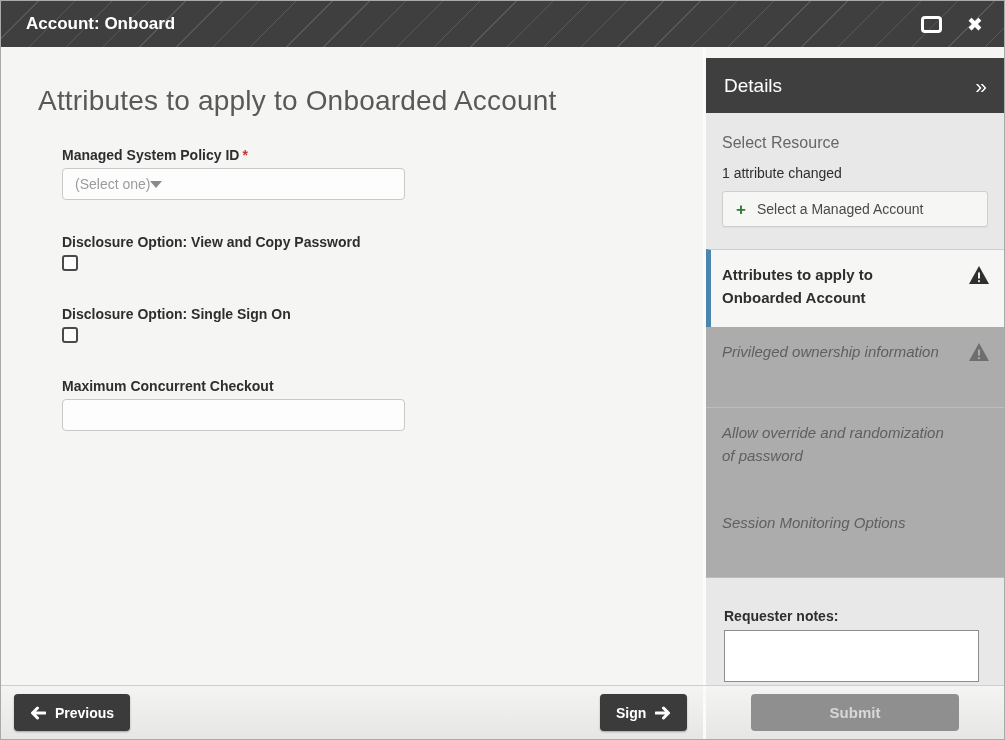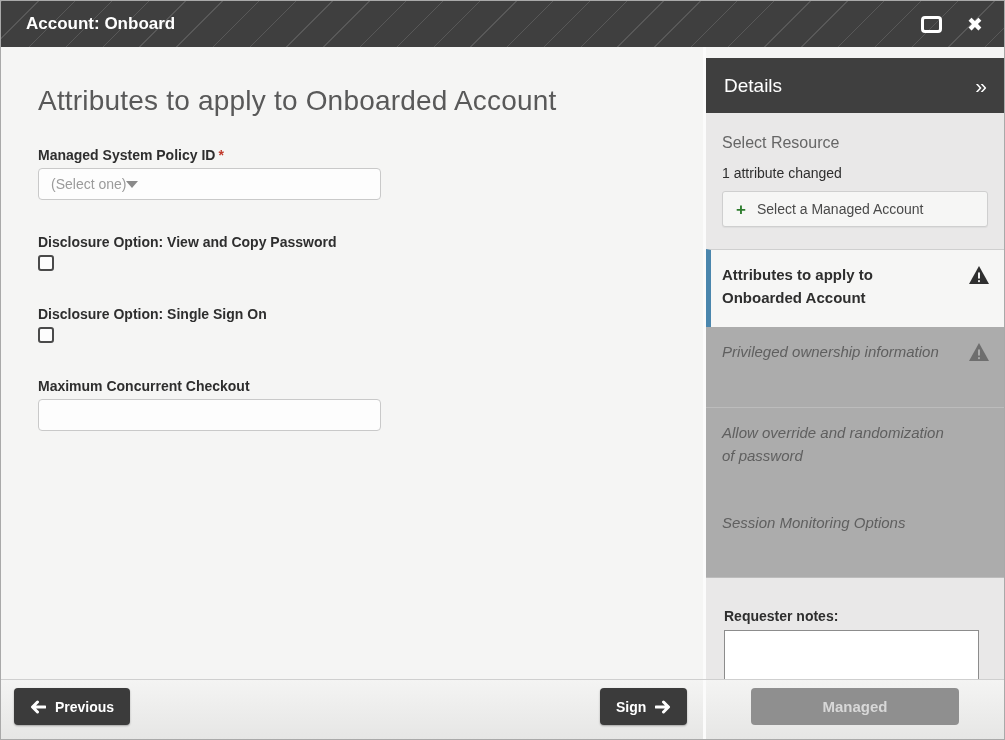--- a/index.html
+++ b/index.html
@@ -26,21 +26,21 @@
   .maximize-glyph { display:block; width:21px; height:17px; border:3px solid #fff; border-radius:4px; }
   .close-btn { right:12px; width:34px; color:#fff; font-size:19px; font-weight:bold; }
 
   
   .main {
     position:absolute; top:46px; left:0; width:702px; bottom:54px;
     background:#f5f5f4; padding:38px 37px 0 37px;
   }
   .page-title { font-size:28px; font-weight:400; color:#595959; letter-spacing:.2px; }
 
-  .field { margin-top:0; }
+  .field { margin-top:0;margin-left:24px; }
   .field-label { font-size:14px; font-weight:700; color:#2e2e2e; }
   .req { color:#c0392b; margin-left:3px; }
 
   .policy-field { margin-top:30px; }
   .select-box {
     margin-top:5px; width:343px; height:32px; background:#fdfdfd;
     border:1px solid #c9c9c9; border-radius:4px;
     display:flex; align-items:center; 
     padding:0 12px; cursor:pointer;
   }
@@ -113,21 +113,21 @@
   .requester { padding:30px 16px 0 18px; }
   .requester-label { font-size:14px; font-weight:700; color:#2e2e2e; }
   .requester-textarea {
     margin-top:6px; width:255px; height:52px; background:#fff;
     border:1px solid #8c8c8c; resize:none; outline:none;
     font-family:inherit; font-size:13px; color:#333; padding:4px 6px;
   }
 
   
   .footer {
-    position:absolute; left:0; right:0; bottom:0; height:60px;
+    position:absolute; left:0; right:0; bottom:0; height:54px;
     background:linear-gradient(#f4f4f3,#e6e6e5); border-top:1px solid #cfcfcf;
   }
   .footer-divider { position:absolute; left:702px; top:0; bottom:0; width:3px; background:#fbfbfb; }
   .nav-btn {
     position:absolute; top:8px; height:37px; background:#3b3b3b; border:none;
     border-radius:4px; color:#fff; font-family:inherit; font-size:14px; font-weight:700;
     display:flex; align-items:center; gap:9px; padding:0 16px; cursor:pointer;
     box-shadow:0 1px 2px rgba(0,0,0,0.3);
   }
   .prev-btn { left:13px; }
@@ -238,16 +238,16 @@
         <path d="M15 7 H3 M7.5 2 L2.5 7 L7.5 12" stroke="#fff" stroke-width="3" fill="none" stroke-linecap="round" stroke-linejoin="round"></path>
       </svg>
       <span>Previous</span>
     </button>
     <button class="nav-btn next-btn">
       <span>Sign</span>
       <svg class="arrow-svg" viewBox="0 0 16 14">
         <path d="M1 7 H13 M8.5 2 L13.5 7 L8.5 12" stroke="#fff" stroke-width="3" fill="none" stroke-linecap="round" stroke-linejoin="round"></path>
       </svg>
     </button>
-    <button class="submit-btn">Managed</button>
+    <button class="submit-btn">Submit</button>
   </div>
 
 </div>
 
 </body></html>

